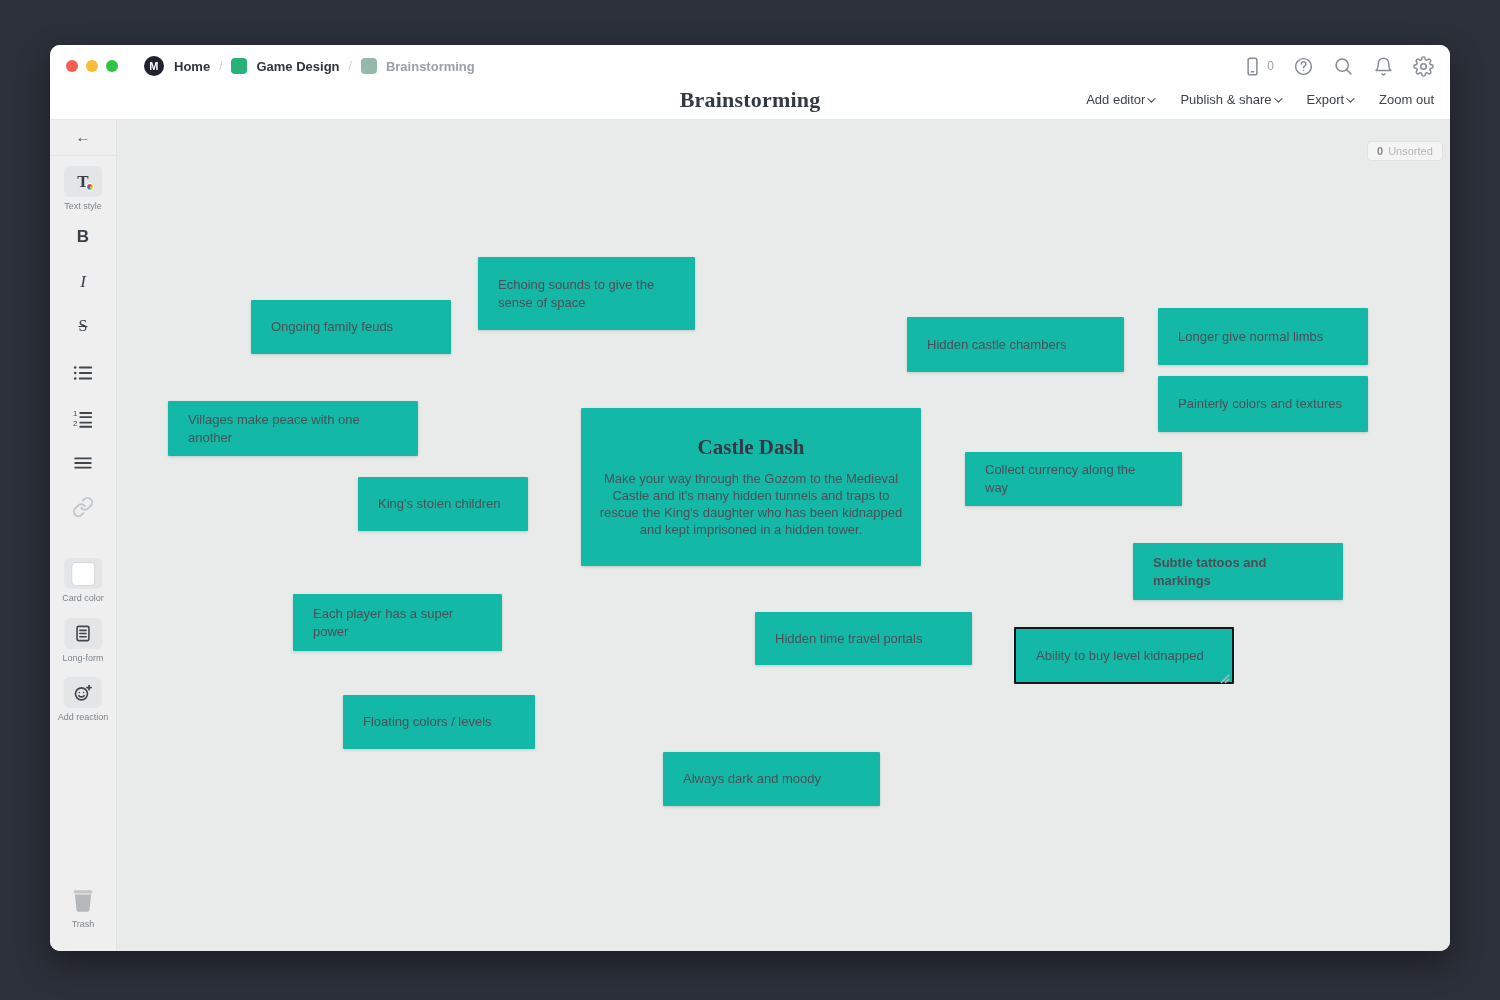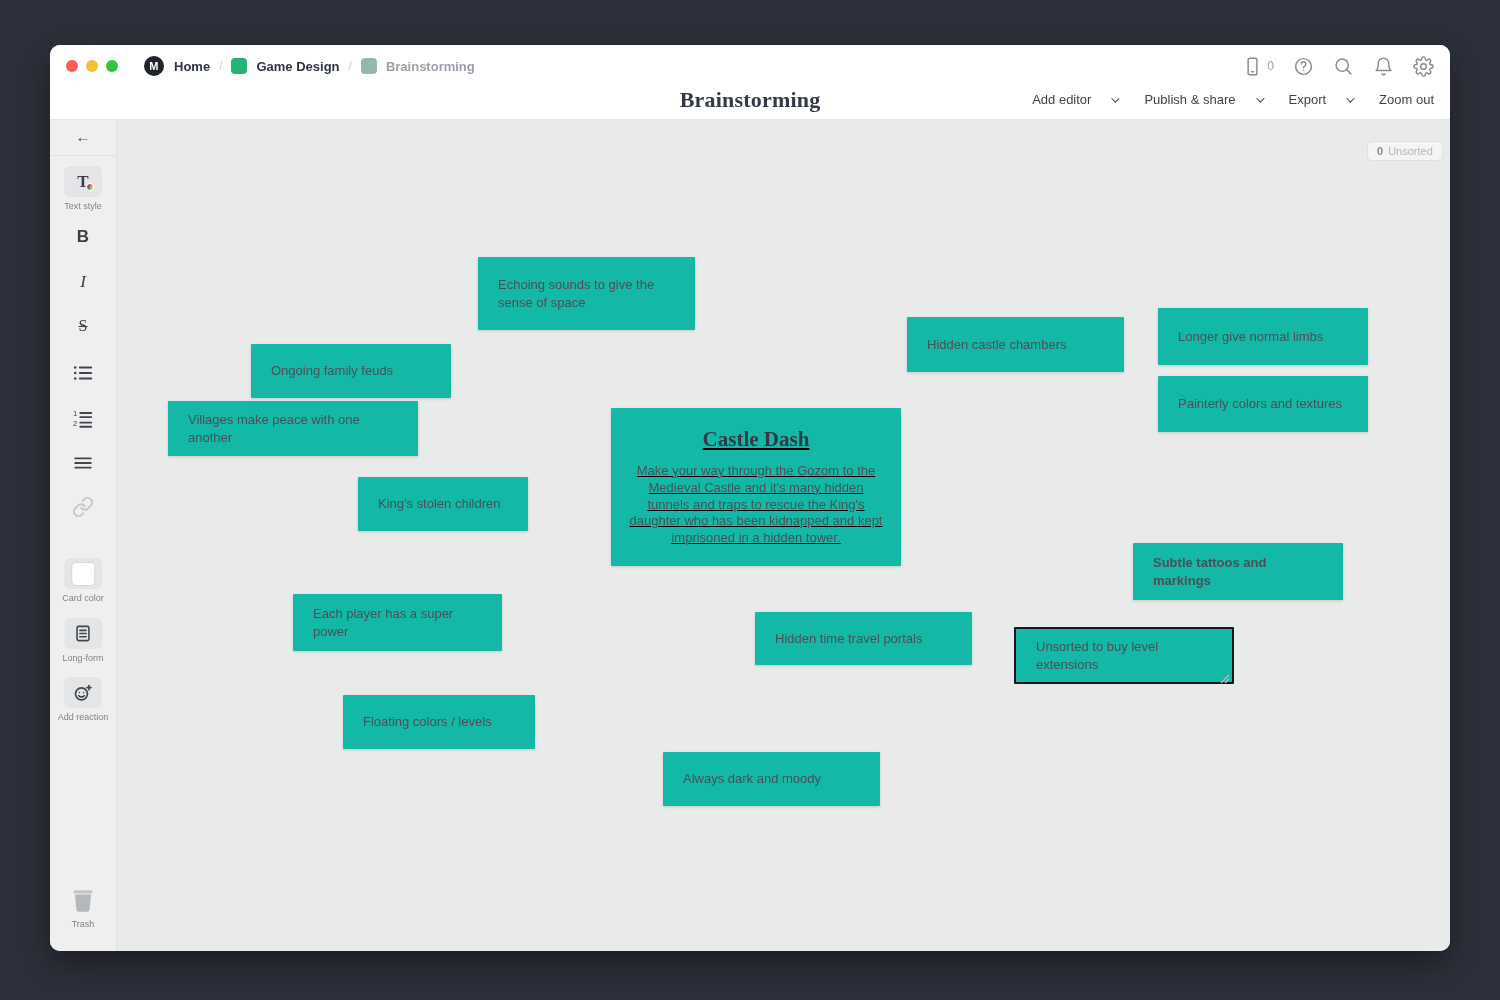--- a/index.html
+++ b/index.html
@@ -43,21 +43,21 @@
   .top-icons svg { width:100%; height:100%; stroke:currentColor; fill:none; stroke-width:1.7; stroke-linecap:round; stroke-linejoin:round; }
   .device-group { display:flex; align-items:center; gap:4px; }
   .device-count { font-size:12px; color:#9aa1a8; }
   .hrow2 { position:absolute; left:0; top:42px; right:0; height:33px; }
   .page-title {
     position:absolute; left:50%; top:0; transform:translateX(-50%);
     font-family:"Liberation Serif","DejaVu Serif",serif; font-weight:bold;
     font-size:22px; color:#333a45; letter-spacing:.2px;
   }
   .menu { position:absolute; right:16px; top:5px; display:flex; gap:27px; align-items:center; }
-  .menu-item { font-size:13px; color:#3d434c; cursor:pointer; display:flex; align-items:center; gap:20px; }
+  .menu-item { font-size:13px; color:#3d434c; cursor:pointer; display:flex; align-items:center; gap:2px; }
   .chev { width:6px; height:6px; border-right:1.6px solid #3d434c; border-bottom:1.6px solid #3d434c; transform:rotate(45deg) translateY(-2px); }
   
   .sidebar {
     position:absolute; left:0; top:75px; bottom:0; width:67px;
     background:#efefef; border-right:1px solid #e0e2e3; z-index:4;
   }
   .s-item { position:absolute; left:50%; transform:translateX(-50%); display:flex; flex-direction:column; align-items:center; cursor:pointer; }
   .s-label { font-size:9px; color:#7e848b; margin-top:4px; white-space:nowrap; }
   .back-btn { top:4px; width:100%; padding:8px 0 10px; border-bottom:1px solid #e1e3e4; color:#4a4f57; font-size:15px; text-align:center; }
   .tool-btn { width:38px; height:31px; border-radius:6px; background:#e4e5e7; display:flex; align-items:center; justify-content:center; position:relative; }
@@ -287,59 +287,62 @@
 
   <main class="canvas">
     <div class="unsorted" style="left:1250px; top:21px;">
       <span class="cnt">0</span>
       <span class="lbl">Unsorted</span>
     </div>
 
   <div class="card" style="left: 361px; top: 137px; width: 217px; height: 73px;">
         <div class="card-text">Echoing sounds to give the sense of space</div>
       </div>
-      <div class="card" style="left: 134px; top: 180px; width: 200px; height: 54px; margin-top: 44px;">
+      <div class="card" style="left: 134px; top: 180px; width: 200px; height: 54px;">
         <div class="card-text">Ongoing family feuds</div>
       </div>
       <div class="card" style="left: 51px; top: 281px; width: 250px; height: 55px;">
         <div class="card-text">Villages make peace with one another</div>
       </div>
       <div class="card" style="left: 241px; top: 357px; width: 170px; height: 54px;">
         <div class="card-text">King's stolen children</div>
       </div>
-      <div class="card center" style="left: 494px; top: 288px; width: 290px; height: 158px; text-decoration: underline;">
+      <div class="card center" style="left: 464px; top: 288px; width: 340px; height: 158px;">
         <div class="card-title">Castle Dash</div>
         <div class="card-body">Make your way through the Gozom to the Medieval Castle and it's many hidden tunnels and traps to rescue the King's daughter who has been kidnapped and kept imprisoned in a hidden tower.</div>
       </div>
       <div class="card" style="left: 176px; top: 474px; width: 209px; height: 57px;">
         <div class="card-text">Each player has a super power</div>
       </div>
       <div class="card" style="left: 226px; top: 575px; width: 192px; height: 54px;">
         <div class="card-text">Floating colors / levels</div>
       </div>
       <div class="card" style="left: 546px; top: 632px; width: 217px; height: 54px;">
         <div class="card-text">Always dark and moody</div>
       </div>
       <div class="card" style="left: 638px; top: 492px; width: 217px; height: 53px;">
         <div class="card-text">Hidden time travel portals</div>
       </div>
       <div class="card selected" style="left: 897px; top: 507px; width: 220px; height: 57px;">
-        <div class="card-text">Unsorted to buy level extensions</div>
+        <div class="card-text">Ability to buy level kidnapped</div>
         <div class="resize-handle"><svg viewBox="0 0 10 10">
             <line x1="9" y1="1" x2="1" y2="9"></line>
             <line x1="9" y1="5" x2="5" y2="9"></line>
           </svg></div>
       </div>
       <div class="card" style="left: 790px; top: 197px; width: 217px; height: 55px;">
         <div class="card-text">Hidden castle chambers</div>
       </div>
       <div class="card" style="left: 1041px; top: 188px; width: 210px; height: 57px;">
         <div class="card-text">Longer give normal limbs</div>
       </div>
       <div class="card" style="left: 1041px; top: 256px; width: 210px; height: 56px;">
         <div class="card-text">Painterly colors and textures</div>
       </div>
+      <div class="card" style="left: 848px; top: 332px; width: 217px; height: 54px;">
+        <div class="card-text">Collect currency along the way</div>
+      </div>
       <div class="card" style="left: 1016px; top: 423px; width: 210px; height: 57px; font-weight: bold;">
         <div class="card-text">Subtle tattoos and markings</div>
       </div>
     </main>
 
 </div>
 
 </body></html>

